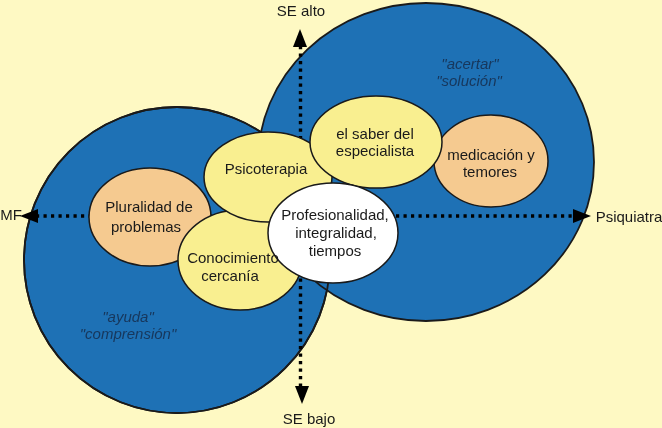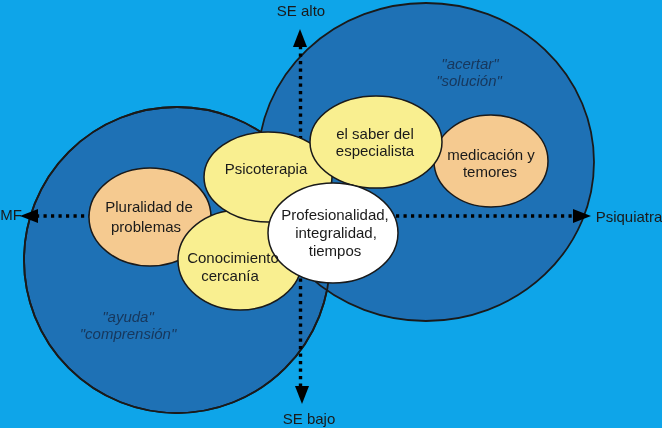--- a/index.html
+++ b/index.html
@@ -1,19 +1,19 @@
 <!DOCTYPE html>
 <html><head>
 <meta charset="utf-8">
 <style>
   html, body { margin: 0; padding: 0; background: #ffffff; }
   .stage {
     position: relative;
     width: 662px; height: 428px;
-    background: #0ea5e9;
+    background: #fef9c3;
     font-family: "Liberation Sans", sans-serif;
     overflow: hidden;
   }
   svg text {
     font-family: "Liberation Sans", sans-serif;
     font-size: 15px;
   }
   svg text.quote { font-style: italic; }
 </style>
 </head>

